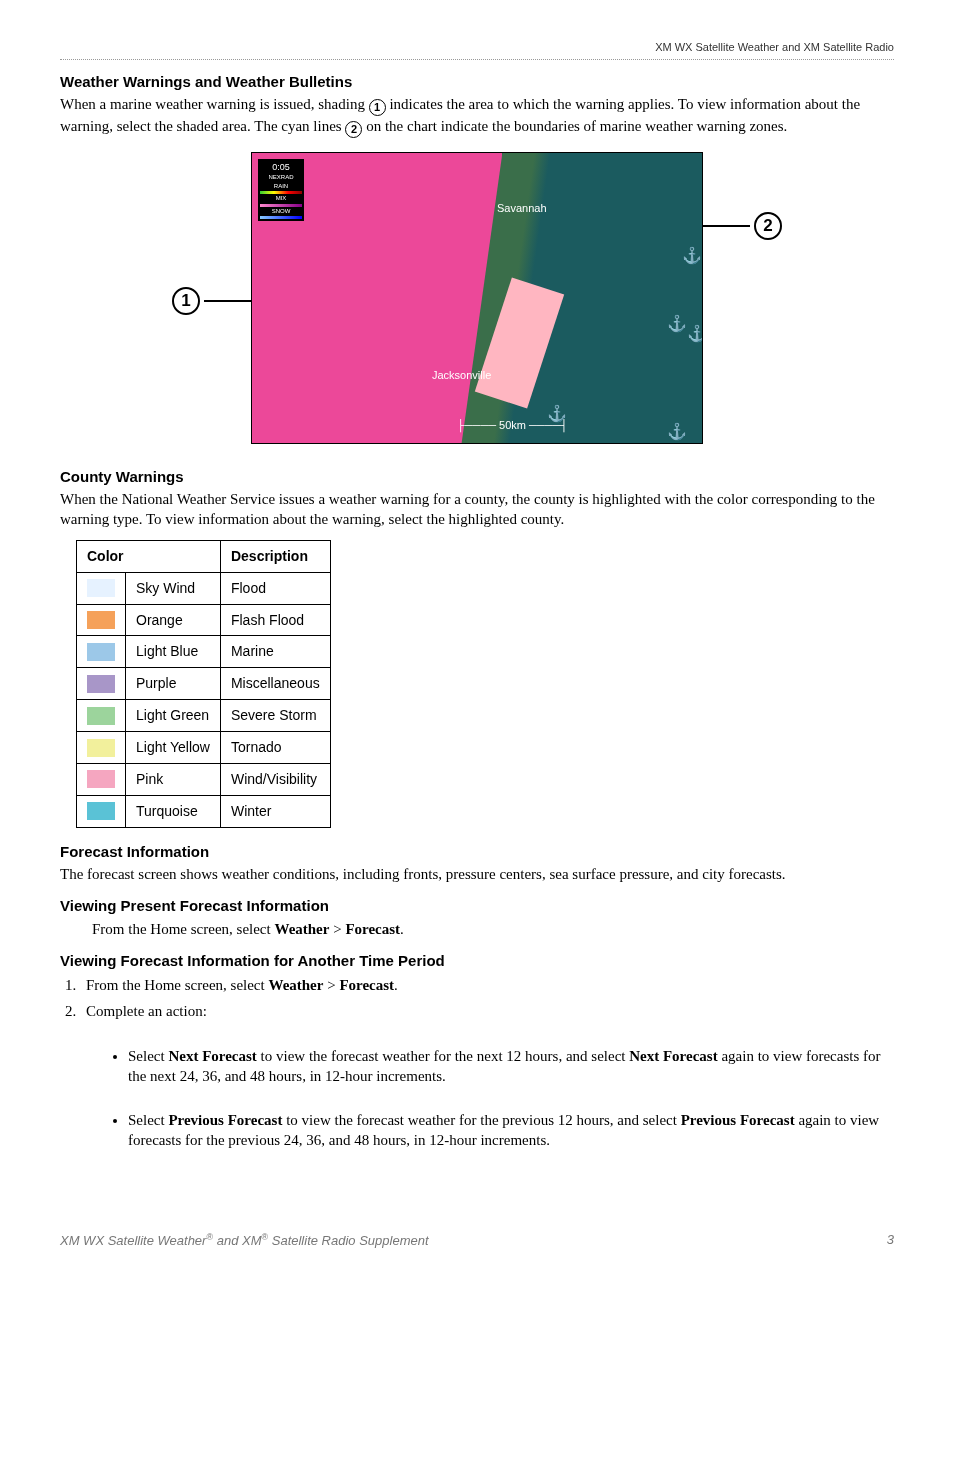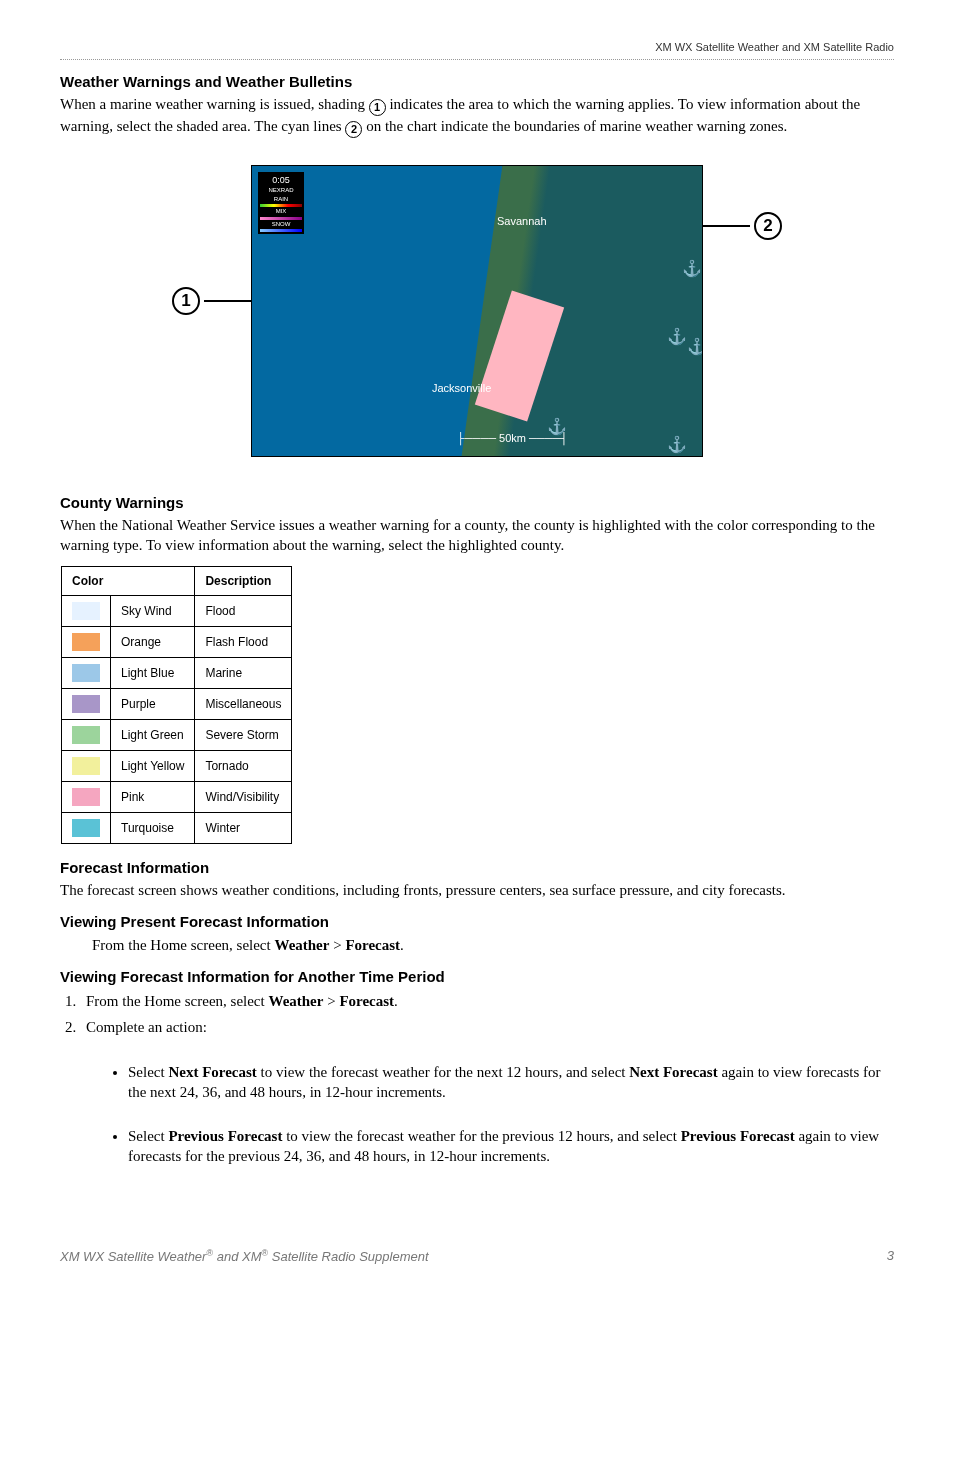--- a/index.html
+++ b/index.html
@@ -54,24 +54,24 @@
     text-align: center;
     margin: 14px 0 18px 0;
   }
   .map-box {
     display: inline-block;
     position: relative;
     width: 610px;
   }
   .map {
     position: relative;
-    margin: 13px auto;
+    margin: 0 auto;
     width: 450px;
     height: 290px;
-    background: #0369a1;
+    background: #ec4899;
     border: 1px solid #000;
     overflow: hidden;
   }
   .sea {
     position: absolute;
     right: 0; top: 0;
     width: 200px; height: 290px;
     background: #1b5b5f;
   }
   .coast {
@@ -120,22 +120,22 @@
   .callout .line {
     height: 2px;
     background: #000;
   }
   .c1 { left: 0; top: 135px; }
   .c1 .line { width: 175px; margin-left: 4px;}
   .c2 { right: 0; top: 60px; }
   .c2 .line { width: 105px; margin-right: 4px;}
   table.color-table {
     border-collapse: collapse;
-    margin: 6px 0 14px 1px;
-    font-size: 12px;
+    margin: 6px 0 14px 16px;
+    font-size: 14px;
   }
   .color-table th, .color-table td {
     border: 1px solid #000;
     padding: 6px 10px;
     text-align: left;
     vertical-align: middle;
   }
   .color-table th { font-weight: bold; }
   .swatch {
     width: 28px; height: 18px;

